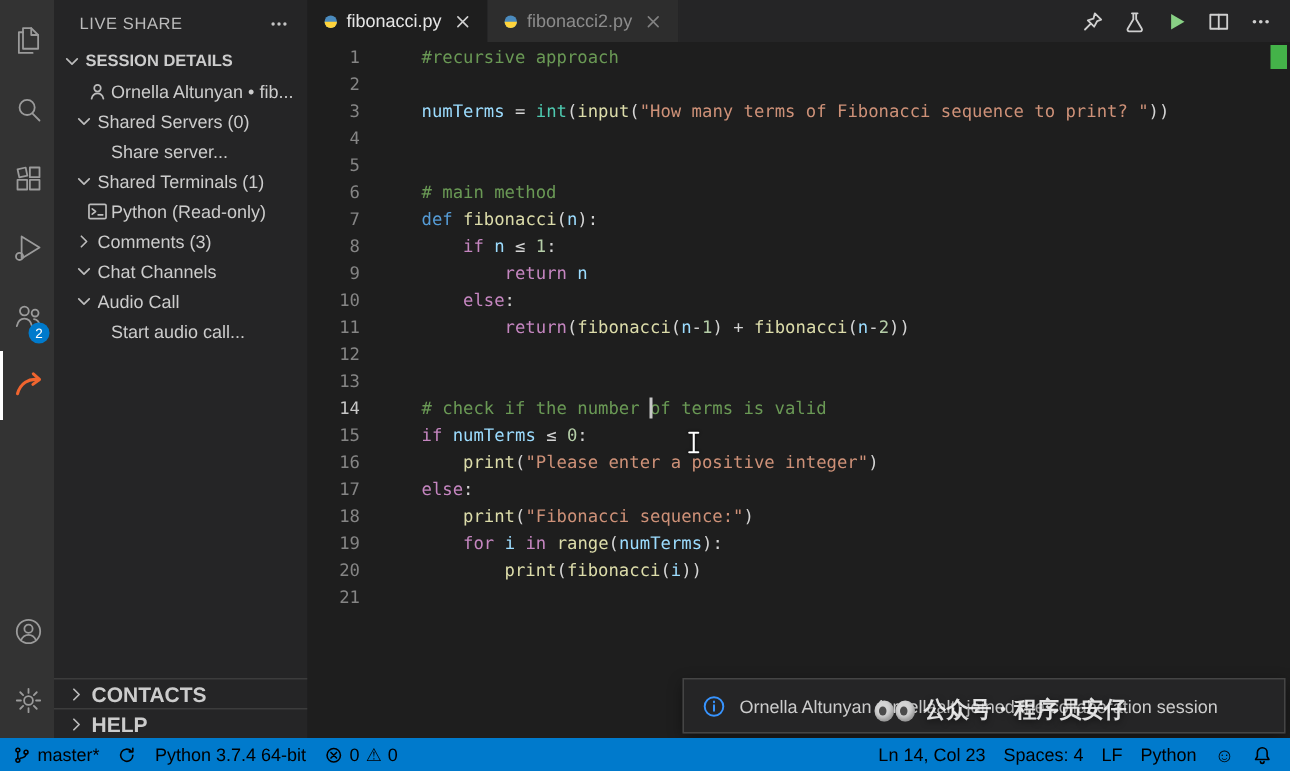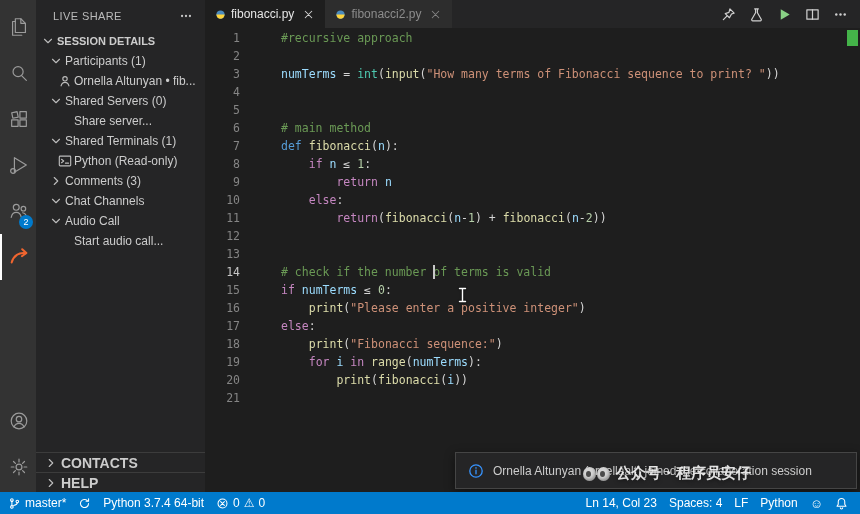--- a/index.html
+++ b/index.html
@@ -70,21 +70,21 @@
   .eyes { display:flex; gap:1px; }
   .eye { width:13px; height:14px; border-radius:50%; background:#d4d4d4; position:relative; display:inline-block;
          box-shadow:inset -1px -2px 3px rgba(0,0,0,.3); }
   .eye::after { content:""; position:absolute; left:3px; top:4px; width:5px; height:6px; border-radius:50%; background:#4a4a4a; }
 
   
   .ibeam { position:absolute; left:458px; top:287px; z-index:7; filter:drop-shadow(0 0 1px rgba(0,0,0,.9)); }
 
   
   .statusbar { position:absolute; left:0; right:0; bottom:0; height:22px; background:var(--statusbar-bg,#007ACC);
-               display:flex; align-items:center; color:#ffffff; font-size:12px; padding:0 6px 0 2px; z-index:8; }
+               display:flex; align-items:center; color:#000000; font-size:12px; padding:0 6px 0 2px; z-index:8; }
   .sb-left, .sb-right { display:flex; align-items:center; height:22px; }
   .sb-right { margin-left:auto; }
   .seg { display:flex; align-items:center; gap:4px; padding:0 6px; height:22px; cursor:pointer; }
   .seg svg { width:13px; height:13px; }
   .uglyph { font-size:12px; line-height:1; }
 
   
   svg.oicon { fill:none; stroke:currentColor; stroke-width:1.3; stroke-linecap:round; stroke-linejoin:round; }
 </style>
 </head>
@@ -164,26 +164,20 @@
             </svg>
         </span>
       </div>
       <div class="tree">
           <div class="trow lvl0">
             <svg class="oicon" viewBox="0 0 16 16">
               <path d="M4 6l4 4 4-4"></path>
             </svg>
             <span class="tlabel">SESSION DETAILS</span>
           </div>
-          <div class="trow lvl1">
-            <svg class="oicon" viewBox="0 0 16 16">
-              <path d="M4 6l4 4 4-4"></path>
-            </svg>
-            <span class="tlabel">Participants (1)</span>
-          </div>
           <div class="trow lvl2">
             <svg class="oicon" viewBox="0 0 16 16">
               <circle cx="8" cy="5.5" r="2.5"></circle>
               <path d="M3.5 13.5c.7-2.8 2.4-4 4.5-4s3.8 1.2 4.5 4"></path>
             </svg>
             <span class="tlabel">Ornella Altunyan • fib...</span>
           </div>
           <div class="trow lvl1">
             <svg class="oicon" viewBox="0 0 16 16">
               <path d="M4 6l4 4 4-4"></path>

